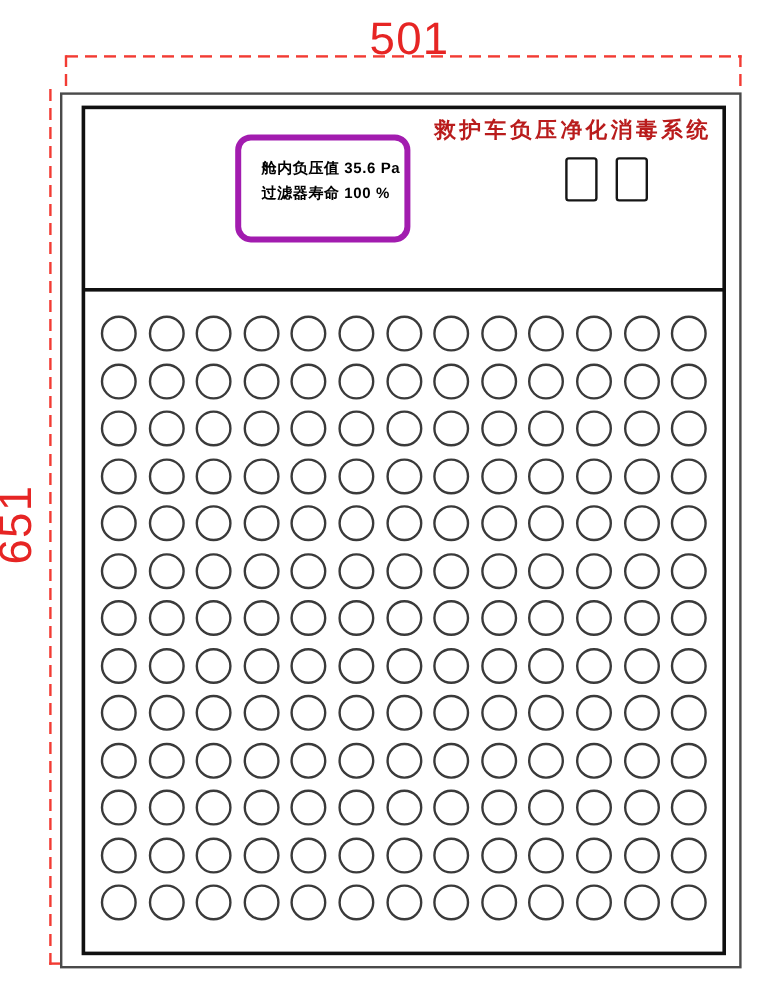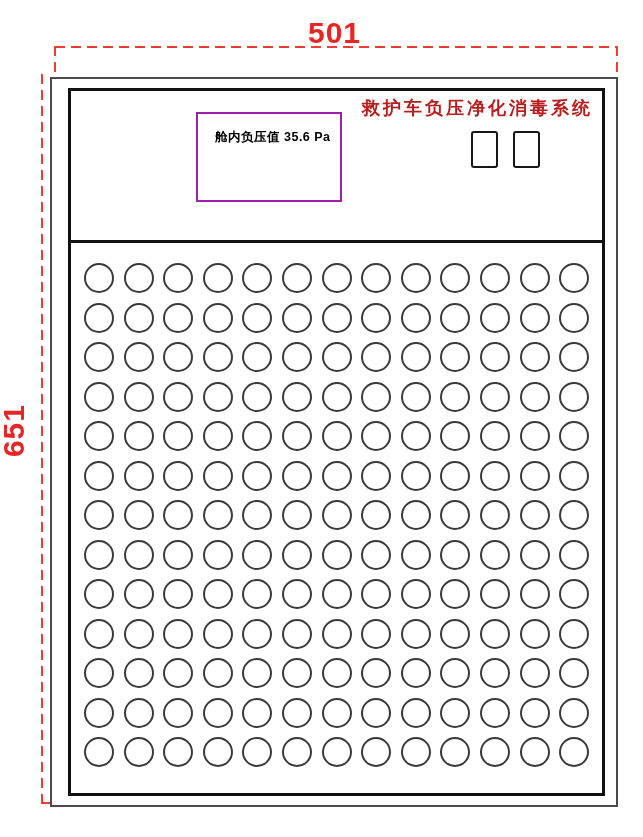--- a/index.html
+++ b/index.html
@@ -8,22 +8,22 @@
     width:643px;height:837px;
     background:#fff;
     font-family:"Liberation Sans","DejaVu Sans",sans-serif;
     overflow:hidden;
   }
   
   .dim{position:absolute;}
   .dash-h{height:2px;background:repeating-linear-gradient(90deg,#f23b33 0 10px,transparent 10px 16px);}
   .dash-v{width:2px;background:repeating-linear-gradient(180deg,#f23b33 0 10px,transparent 10px 16px);}
   .dim-label{
-    position:absolute;color:#e62524;font-weight:bold;
-    font-size:30px;line-height:30px;letter-spacing:1px;
+    position:absolute;color:#e62524;font-weight:normal;
+    font-size:38px;line-height:30px;letter-spacing:1px;
   }
   #dim-width-label{left:308px;top:18px;}
   #dim-height-label{
     left:-1px;top:404px;
     writing-mode:vertical-rl;transform:rotate(180deg);
   }
   #dim-h-line{left:55px;top:46px;width:563px;}
   #dim-h-jog-left{left:54px;top:46px;height:32px;}
   #dim-h-jog-right{left:616px;top:46px;height:32px;}
   #dim-v-line{left:41px;top:74px;height:730px;}
@@ -41,21 +41,21 @@
     position:absolute;left:70px;top:240px;width:533px;height:3px;background:#101010;
   }
   #panel-title{
     position:absolute;left:362px;top:96px;
     font-size:18px;font-weight:bold;letter-spacing:3px;color:#b91c1c;
     white-space:nowrap;
   }
   
   #display-box{
     position:absolute;left:196px;top:112px;width:146px;height:90px;
-    border:2px solid #a21caf;border-radius:0;box-sizing:border-box;
+    border:5px solid #a21caf;border-radius:13px;box-sizing:border-box;
     padding:13px 0 0 17px;
   }
   .display-line{
     font-size:12.5px;font-weight:bold;color:#000;
     line-height:21px;white-space:nowrap;letter-spacing:0.5px;
   }
   
   .panel-button{
     position:absolute;top:131px;width:27px;height:37px;
     border:2px solid #161616;border-radius:3px;box-sizing:border-box;background:#fff;
@@ -89,20 +89,21 @@
   <div id="dim-height-label" class="dim-label">651</div>
 
   <div id="panel-outer"></div>
   <div id="panel-inner"></div>
   <div id="panel-divider"></div>
 
   <div id="panel-title">救护车负压净化消毒系统</div>
 
   <div id="display-box">
     <div class="display-line">舱内负压值 35.6 Pa</div>
+    <div class="display-line">过滤器寿命 100 %</div>
   </div>
 
   <div id="panel-button-1" class="panel-button"></div>
   <div id="panel-button-2" class="panel-button"></div>
 
   <div id="hole-grid">
       <div class="vent-hole"></div>
       <div class="vent-hole"></div>
       <div class="vent-hole"></div>
       <div class="vent-hole"></div>

